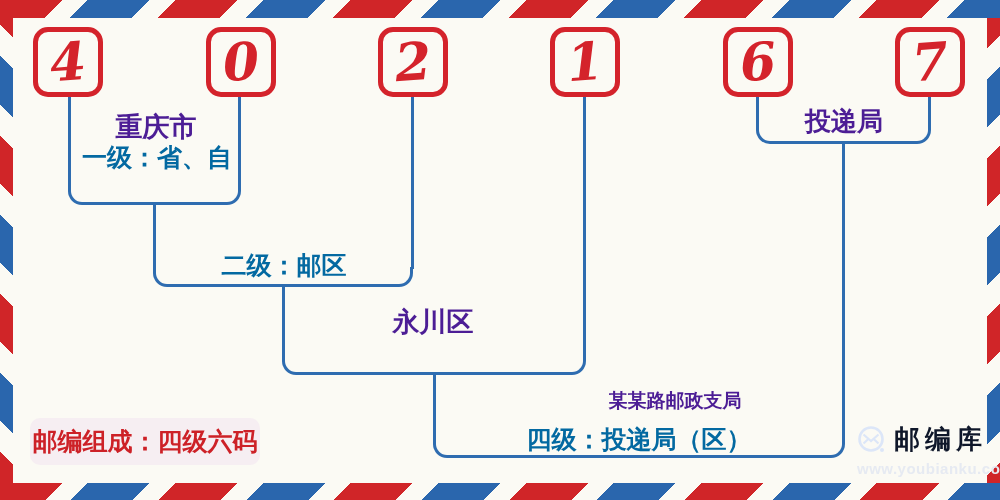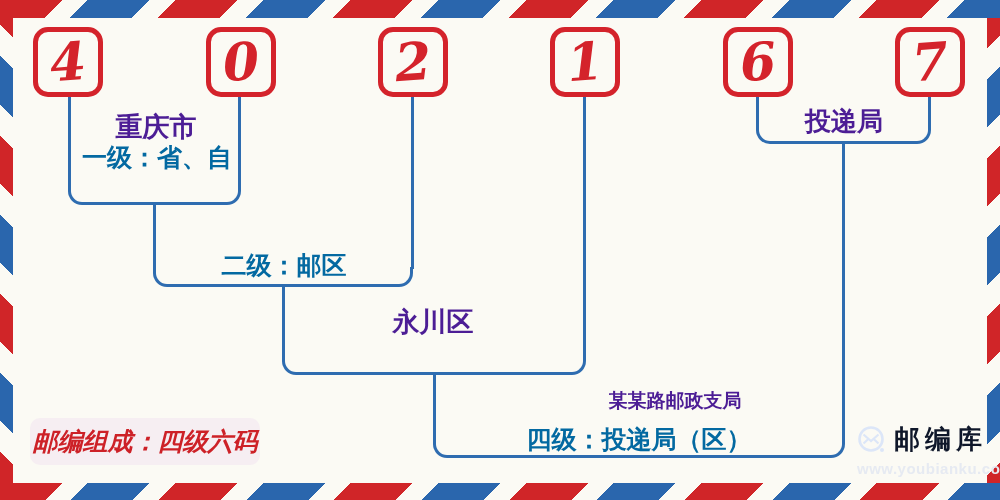--- a/index.html
+++ b/index.html
@@ -71,21 +71,21 @@
   #lbl-l3-desc{left:435px;top:338px;}
   #lbl-delivery{left:844px;top:107px;}
   #lbl-l4-place{left:635px;top:391px;font-size:19px;margin-left:40px;}
   #lbl-l4-desc{left:639px;top:426px;text-align:right;}
   
   #badge{
     position:absolute;left:30px;top:418px;width:230px;height:47px;
     background:#f6eef2;border-radius:10px;
     display:flex;align-items:center;justify-content:center;
   }
-  #badge-text{color:#cd2127;font-weight:700;font-size:25px;white-space:nowrap;font-style:italic;}
+  #badge-text{color:#cd2127;font-weight:700;font-size:25px;white-space:nowrap;}
   
   #watermark{position:absolute;left:857px;top:422px;}
   #wm-row{display:flex;align-items:center;}
   #wm-icon{display:block;}
   #wm-brand{
     color:#0f172a;font-weight:700;font-size:26px;letter-spacing:5px;
     margin-left:8px;white-space:nowrap;
   }
   #wm-url{
     color:#e6eaf2;font-weight:700;font-size:15px;letter-spacing:0.5px;

